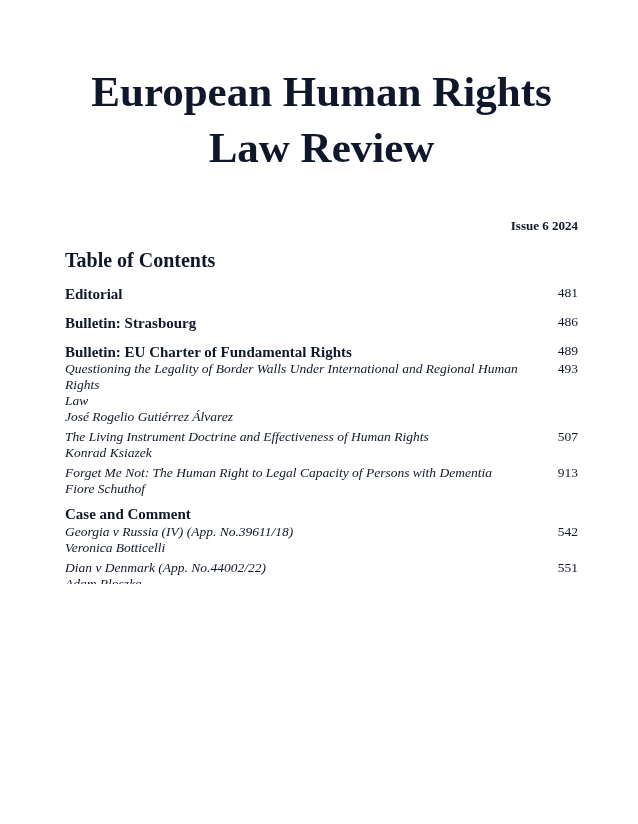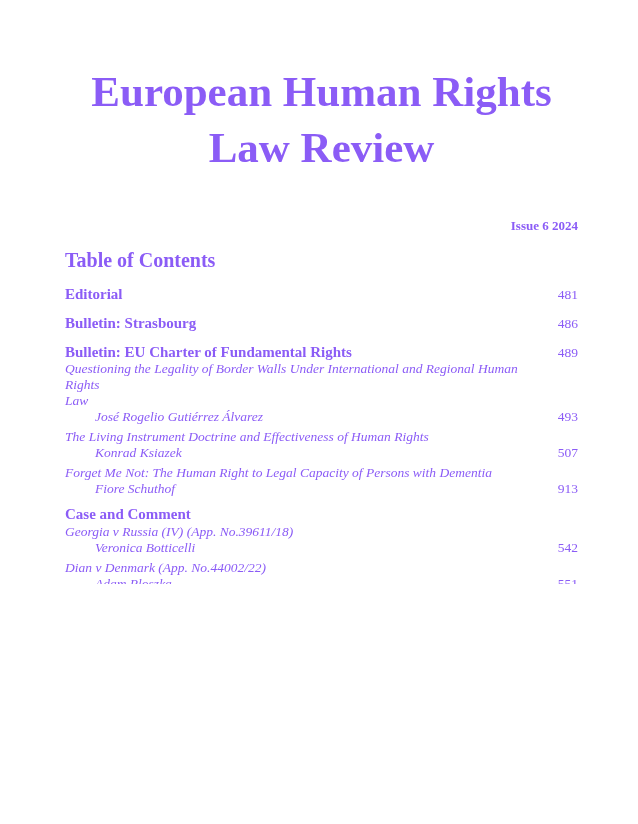--- a/index.html
+++ b/index.html
@@ -5,21 +5,21 @@
   html, body { margin: 0; padding: 0; background: #ffffff; }
   .page {
     position: relative;
     width: 638px;
     height: 584px;
     background: #ffffff;
     box-sizing: border-box;
     padding: 0 60px 0 65px;
     overflow: hidden;
     font-family: "Liberation Serif", "DejaVu Serif", serif;
-    color: #8b5cf6;
+    color: #0f172a;
   }
   .journal-title {
     margin: 0;
     padding-top: 64px;
     font-size: 43px;
     line-height: 56px;
     font-weight: bold;
     text-align: center;
     letter-spacing: 0px;
   }
@@ -33,21 +33,20 @@
   .toc-heading {
     margin-top: 14px;
     font-size: 20px;
     line-height: 20px;
     font-weight: bold;
     text-align: left;
   }
   .row {
     display: flex;
     justify-content: space-between;
-    align-items: flex-end;
   }
   .row-chapter { margin-top: 11px; }
   .row-chapter.first { margin-top: 15px; }
   .row-chapter.last { margin-top: 8px; }
   .chapter-label {
     font-size: 15px;
     line-height: 18px;
     font-weight: bold;
   }
   .section-heading {
@@ -63,21 +62,20 @@
   .entry-title {
     font-size: 13.5px;
     line-height: 16px;
     white-space: pre-line;
     font-style: italic;
   }
   .entry-author {
     font-size: 13.5px;
     line-height: 16px;
     font-style: italic;
-    margin-left: 30px;
   }
   .page-num {
     font-size: 13.5px;
     line-height: 16px;
     flex-shrink: 0;
     text-align: right;
   }
 </style>
 </head>
 <body>

